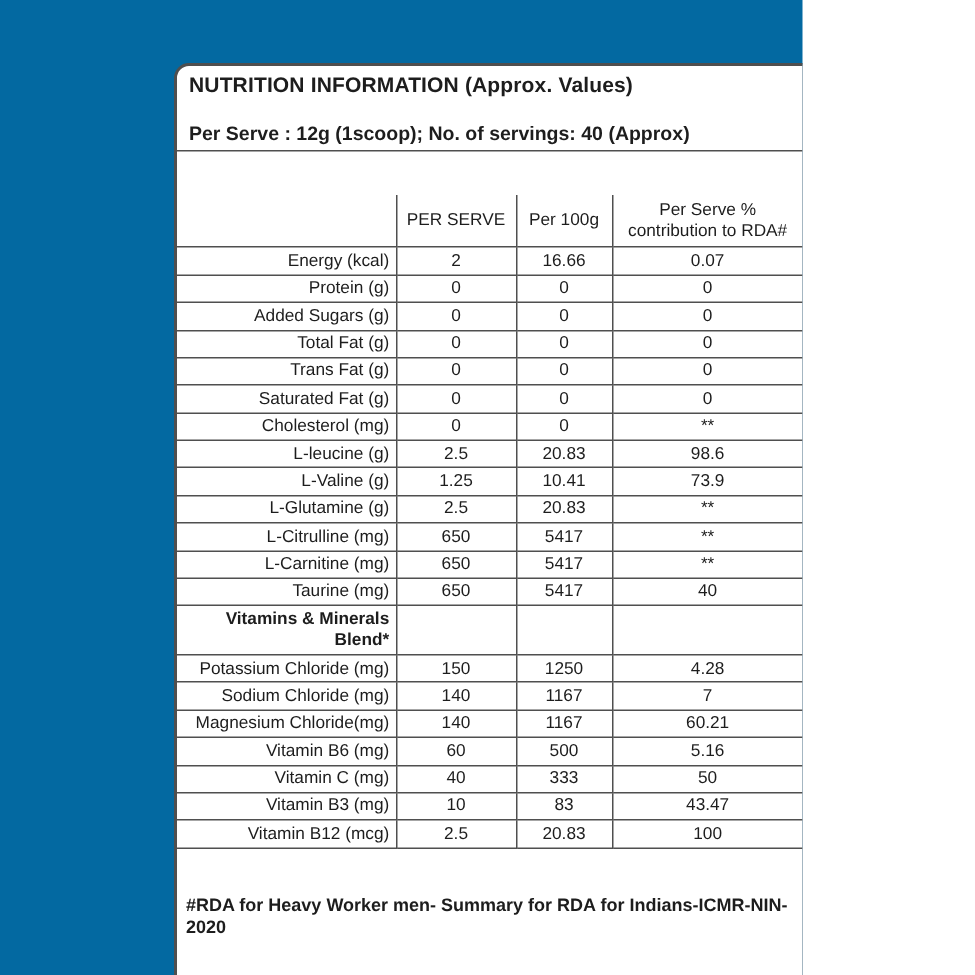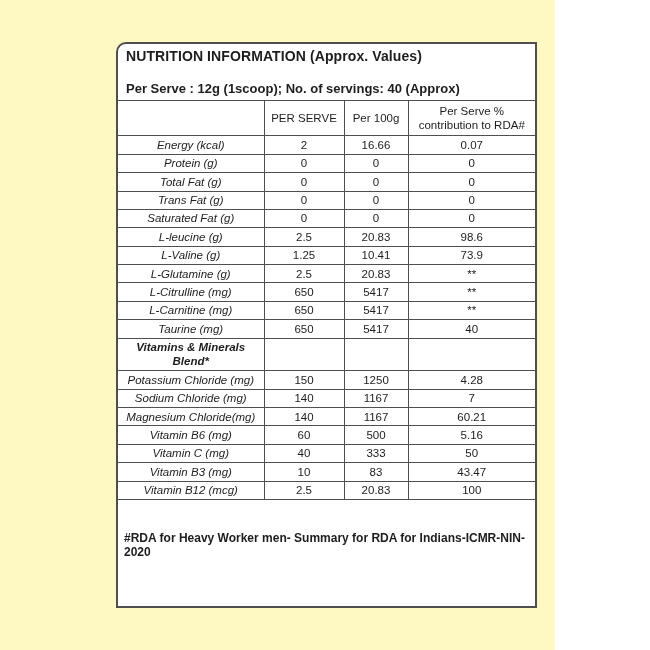--- a/index.html
+++ b/index.html
@@ -9,23 +9,22 @@
     width: 650px;
     height: 650px;
     font-family: "Liberation Sans", sans-serif;
     color: #1d1d1d;
     -webkit-font-smoothing: antialiased;
   }
   .canvas {
     position: relative;
     width: 535px;
     height: 650px;
-    background: #fef9c3;
+    background: #0369a1;
     overflow: hidden;
-    padding-left: 20px;
   }
   .label-box {
     position: absolute;
     left: 116px;
     top: 42px;
     width: 421px;
     box-sizing: border-box;
     border: 2px solid #4f4f4f;
     border-top-left-radius: 10px;
     background: #ffffff;
@@ -43,20 +42,21 @@
   .subtitle {
     font-size: 13px;
     font-weight: bold;
     line-height: 1.2;
     margin-top: 17px;
   }
   table.nutri {
     width: 100%;
     border-collapse: collapse;
     table-layout: fixed;
+    margin-top: 29px;
   }
   table.nutri th,
   table.nutri td {
     border-right: 1.5px solid #4f4f4f;
     border-bottom: 1.5px solid #4f4f4f;
     padding: 1.5px 4px;
     font-size: 11.5px;
     line-height: 1.25;
     vertical-align: middle;
     overflow: hidden;
@@ -69,23 +69,22 @@
     font-weight: normal;
     text-align: center;
     padding-top: 3px;
     padding-bottom: 3px;
   }
   th.rda-header {
     font-size: 11px;
     line-height: 1.15;
   }
   td.label-cell {
-    text-align: center;
+    text-align: right;
     padding-left: 6px;
-    font-style: italic;
   }
   td.value-cell {
     text-align: center;
   }
   tr.section td {
     font-weight: bold;
   }
   tr.section td.note-cell {
     font-weight: normal;
     font-size: 11px;
@@ -133,36 +132,48 @@
             <td class="value-cell">16.66</td>
             <td class="value-cell">0.07</td>
           </tr>
           <tr>
             <td class="label-cell">Protein (g)</td>
             <td class="value-cell">0</td>
             <td class="value-cell">0</td>
             <td class="value-cell">0</td>
           </tr>
           <tr>
+            <td class="label-cell">Added Sugars (g)</td>
+            <td class="value-cell">0</td>
+            <td class="value-cell">0</td>
+            <td class="value-cell">0</td>
+          </tr>
+          <tr>
             <td class="label-cell">Total Fat (g)</td>
             <td class="value-cell">0</td>
             <td class="value-cell">0</td>
             <td class="value-cell">0</td>
           </tr>
           <tr>
             <td class="label-cell">Trans Fat (g)</td>
             <td class="value-cell">0</td>
             <td class="value-cell">0</td>
             <td class="value-cell">0</td>
           </tr>
           <tr>
             <td class="label-cell">Saturated Fat (g)</td>
             <td class="value-cell">0</td>
             <td class="value-cell">0</td>
             <td class="value-cell">0</td>
+          </tr>
+          <tr>
+            <td class="label-cell">Cholesterol (mg)</td>
+            <td class="value-cell">0</td>
+            <td class="value-cell">0</td>
+            <td class="value-cell">**</td>
           </tr>
           <tr>
             <td class="label-cell">L-leucine (g)</td>
             <td class="value-cell">2.5</td>
             <td class="value-cell">20.83</td>
             <td class="value-cell">98.6</td>
           </tr>
           <tr>
             <td class="label-cell">L-Valine (g)</td>
             <td class="value-cell">1.25</td>

